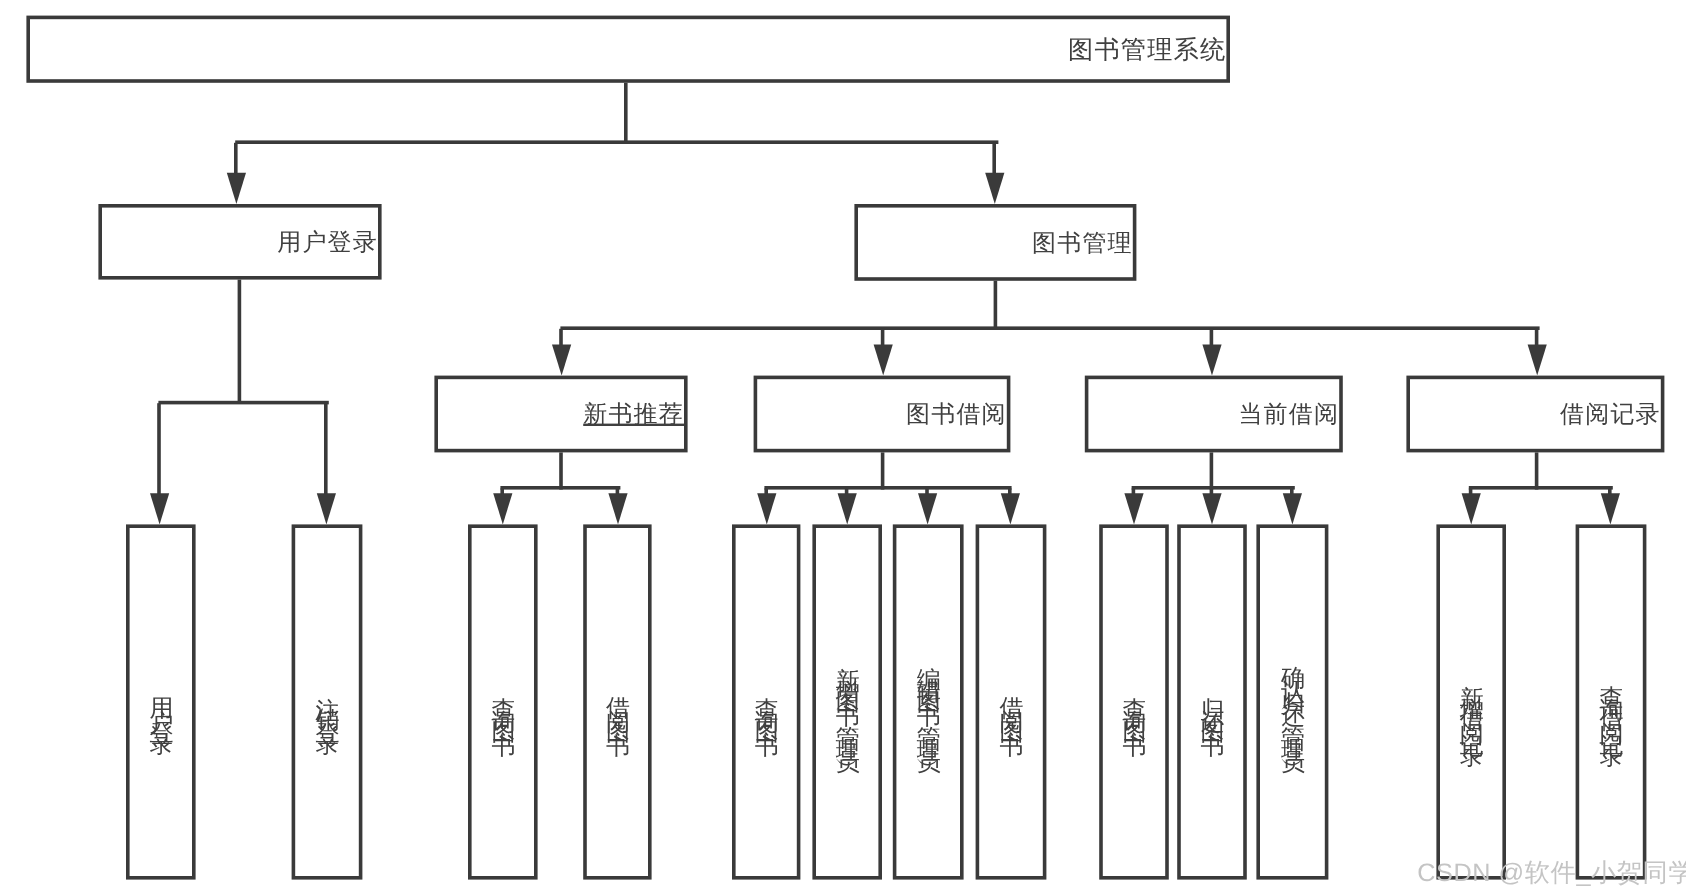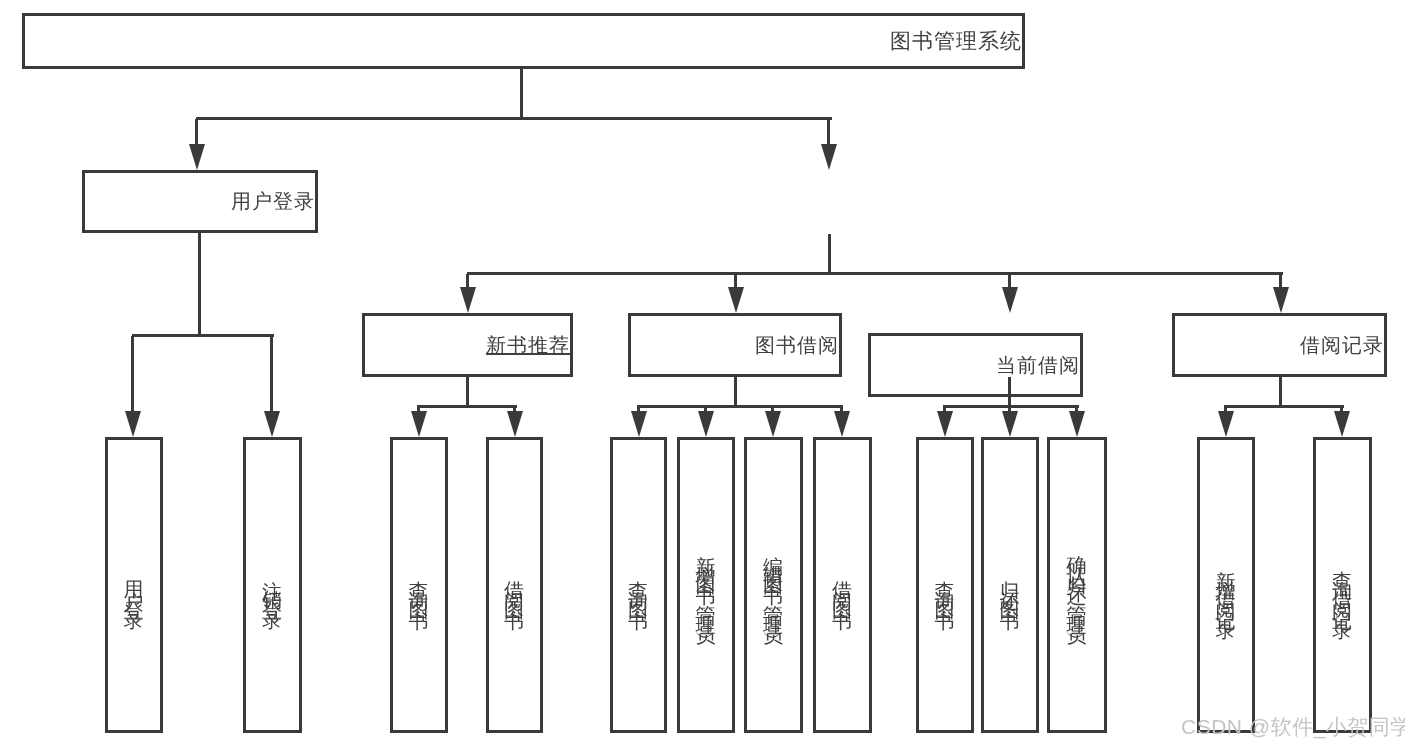--- a/index.html
+++ b/index.html
@@ -52,20 +52,23 @@
   <div class="line" style="left:520px;top:69px;width:3px;height:50px;"></div>
   <div class="line" style="left:196px;top:117px;width:636px;height:3px;"></div>
   <div class="stem" style="left:195px;top:119px;height:27px;"></div>
   <div class="head" style="left:189px;top:144px;"></div>
   <div class="stem" style="left:827px;top:119px;height:27px;"></div>
   <div class="head" style="left:821px;top:144px;"></div>
 
   <div class="hbox" style="left:82px;top:170px;width:236px;height:63px;">
     <span>用户登录</span>
   </div>
+  <div class="hbox" style="left:712px;top:170px;width:235px;height:64px;">
+    <span>图书管理</span>
+  </div>
 
   <div class="line" style="left:198px;top:233px;width:3px;height:103px;"></div>
   <div class="line" style="left:132px;top:334px;width:142px;height:3px;"></div>
   <div class="stem" style="left:131px;top:336px;height:77px;"></div>
   <div class="head" style="left:125px;top:411px;"></div>
   <div class="stem" style="left:270px;top:336px;height:77px;"></div>
   <div class="head" style="left:264px;top:411px;"></div>
 
   <div class="line" style="left:828px;top:234px;width:3px;height:40px;"></div>
   <div class="line" style="left:467px;top:272px;width:816px;height:3px;"></div>
@@ -77,21 +80,21 @@
   <div class="head" style="left:1002px;top:287px;"></div>
   <div class="stem" style="left:1279px;top:274px;height:15px;"></div>
   <div class="head" style="left:1273px;top:287px;"></div>
 
   <div class="hbox" style="left:362px;top:313px;width:211px;height:64px;text-decoration:underline;">
     <span>新书推荐</span>
   </div>
   <div class="hbox" style="left:628px;top:313px;width:214px;height:64px;">
     <span>图书借阅</span>
   </div>
-  <div class="hbox" style="left:868px;top:313px;width:215px;height:64px;margin-top:20px;">
+  <div class="hbox" style="left:904px;top:313px;width:215px;height:64px;">
     <span>当前借阅</span>
   </div>
   <div class="hbox" style="left:1172px;top:313px;width:215px;height:64px;">
     <span>借阅记录</span>
   </div>
 
   <div class="line" style="left:466px;top:377px;width:3px;height:31px;"></div>
   <div class="line" style="left:417px;top:405px;width:100px;height:3px;"></div>
   <div class="stem" style="left:417px;top:407px;height:6px;"></div>
   <div class="head" style="left:411px;top:411px;"></div>

